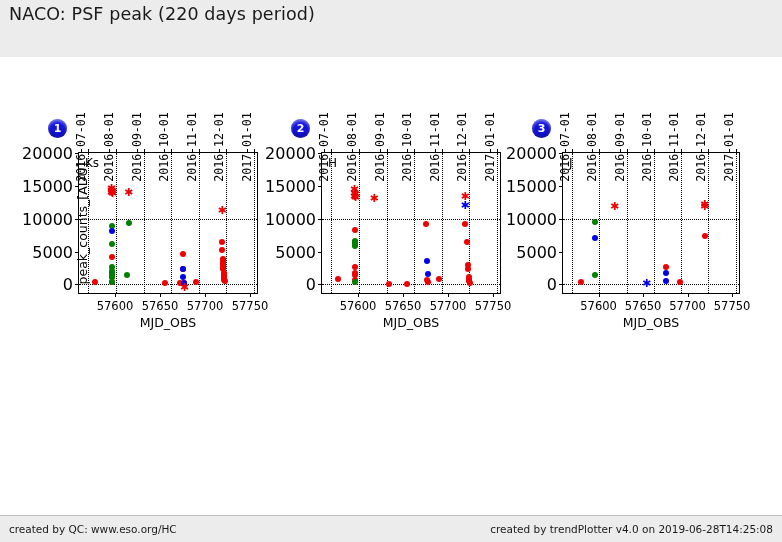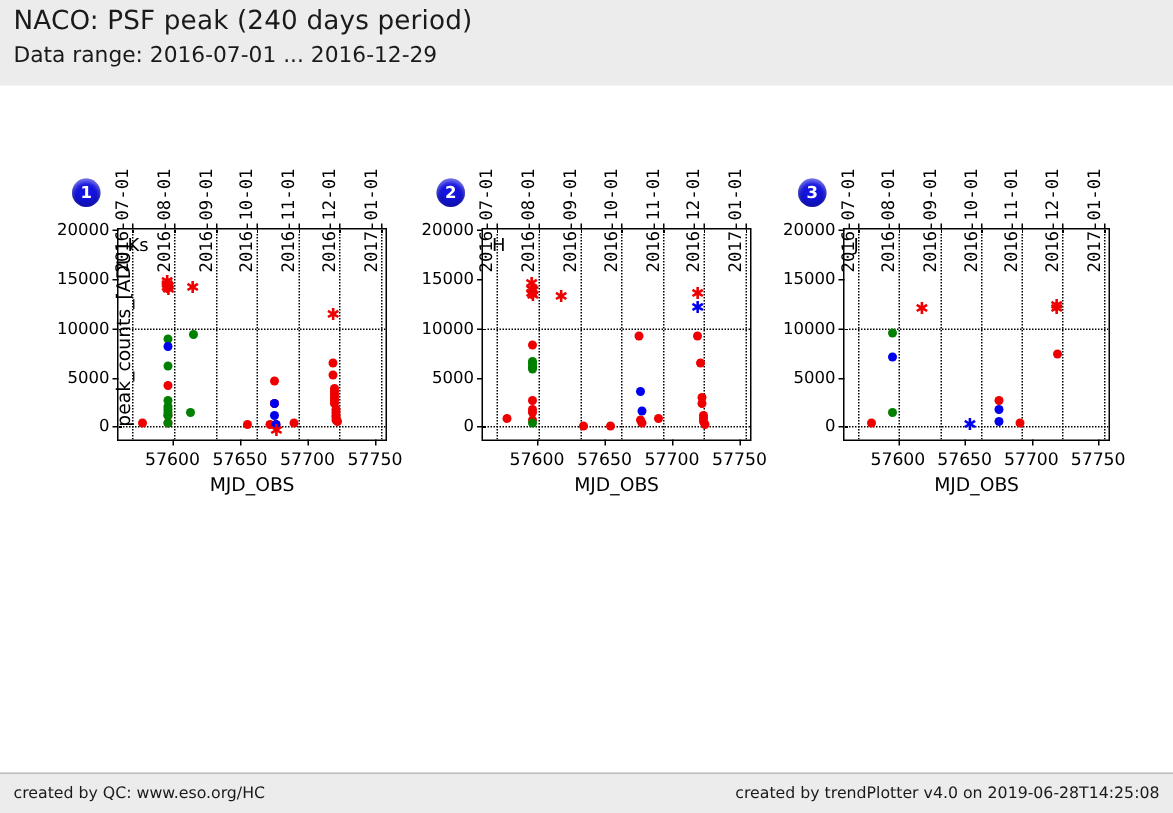--- a/index.html
+++ b/index.html
@@ -99,21 +99,21 @@
     width: 4px;
     height: 0;
     border-top: 1.1px solid #000;
     left: -4px;
   }
   .ytick-label {
     position: absolute;
     right: 100%;
     margin-right: 6px;
     transform: translateY(-50%);
-    font-size: 11px;
+    font-size: 16px;
     color: #000;
     white-space: nowrap;
     font-family: "DejaVu Sans", sans-serif;
   }
   .xtick-bot {
     position: absolute;
     bottom: -4px;
     width: 0;
     height: 4px;
     border-left: 1.1px solid #000;
@@ -204,22 +204,21 @@
     font-family: "DejaVu Sans", sans-serif;
     text-align: center;
   }
 </style>
 </head>
 <body>
 
 <div id="page">
 
   <div class="header">
-    <div class="header-title">NACO: PSF peak (240 days period)</div>
-    <div class="header-sub">Data range: 2016-07-01 ... 2016-12-29</div>
+    <div class="header-title">NACO: PSF peak (220 days period)</div>
   </div>
 
   <div id="plots">
       <div class="axes" style="left: 78px; top: 152px; width: 180px; height: 142px;">
         <div class="axes-inner">
           <div class="vgrid" style="left: 9px;"></div>
           <div class="vgrid" style="left: 36.9px;"></div>
           <div class="vgrid" style="left: 64.8px;"></div>
           <div class="vgrid" style="left: 91.8px;"></div>
           <div class="vgrid" style="left: 119.7px;"></div>

